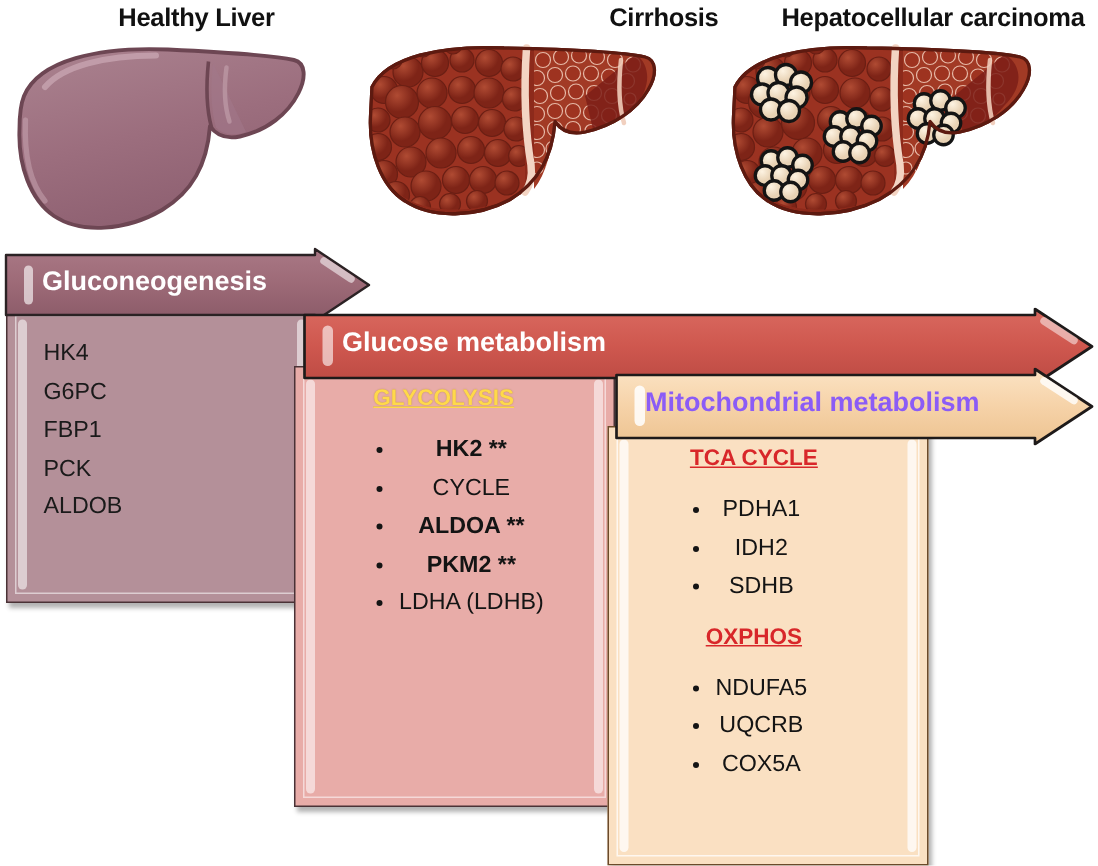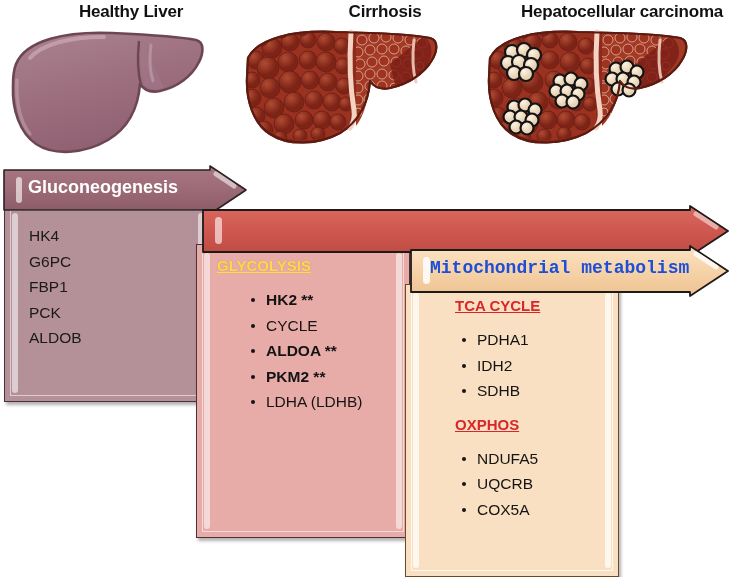--- a/index.html
+++ b/index.html
@@ -54,29 +54,29 @@
   ul.genes{margin:12px;padding:0 0 0 20px;list-style:none;}
   ul.genes li{
     font-size:15.5px;color:#141414;line-height:25.5px;white-space:nowrap;
     position:relative;padding-left:17px;
   }
   ul.genes li::before{
     content:"";position:absolute;left:2px;top:11px;
     width:4px;height:4px;border-radius:50%;background:#141414;
   }
   ul.genes li.b{font-weight:bold;}
-  .sec-block{margin-bottom:2px;}
+  .sec-block{margin-bottom:2px;text-align:center;}
 </style>
 </head>
 <body>
 
 <div class="stage">
 
   <div class="liver-title" style="left:0px;top:2px;width:220px;">Healthy Liver</div>
-  <div class="liver-title" style="left:254px;top:2px;width:220px;">Cirrhosis</div>
+  <div class="liver-title" style="left:238px;top:2px;width:220px;text-align:right;">Cirrhosis</div>
   <div class="liver-title" style="left:470px;top:2px;width:262px;">Hepatocellular carcinoma</div>
 
   <svg class="liver-art" style="left:4px;top:24px;" width="215" height="135" viewBox="0 0 215 135">
     <defs>
       <linearGradient id="hl" x1="0" y1="0" x2="0.4" y2="1">
         <stop offset="0%" stop-color="#ab8390"></stop>
         <stop offset="55%" stop-color="#9c6e7e"></stop>
         <stop offset="100%" stop-color="#8e6071"></stop>
       </linearGradient>
     </defs>
@@ -396,20 +396,21 @@
       <linearGradient id="gm" x1="0" y1="0" x2="0" y2="1">
         <stop offset="0%" stop-color="#d9695f"></stop>
         <stop offset="48%" stop-color="#cf584f"></stop>
         <stop offset="100%" stop-color="#bc4a43"></stop>
       </linearGradient>
     </defs>
     <path d="M3 5 H490 V1 L528 26 L490 51 V47 H3 Z" fill="url(#gm)" stroke="#1e1a1a" stroke-width="1.8" stroke-linejoin="round"></path>
     <rect x="15" y="12" width="7" height="27" rx="3.5" fill="rgba(255,255,255,.60)"></rect>
     <path d="M496 9 L516 22" stroke="rgba(255,255,255,.50)" stroke-width="5" stroke-linecap="round"></path>
   </svg>
+  <div class="banner-label" style="left:228px;top:218px;position:absolute;font-size:18px;color:#ffffff;">Glucose metabolism</div>
 
   <div class="panel" style="left:405px;top:284px;width:214px;height:293px;background:#fae0c2;border-color:#6b4a2a;">
     <div class="panel-inner" style="border-color:rgba(255,255,255,.75);"></div>
     <div class="edge-l" style="background:rgba(255,255,255,.75);"></div>
     <div class="edge-r" style="background:rgba(255,255,255,.75);"></div>
 
     <div style="position:absolute;left:22px;top:12px;">
       <div class="sec-block">
         <span class="sec-head tca">TCA CYCLE</span>
         <ul class="genes">
@@ -434,15 +435,15 @@
       <linearGradient id="mm" x1="0" y1="0" x2="0" y2="1">
         <stop offset="0%" stop-color="#fbe3c4"></stop>
         <stop offset="48%" stop-color="#f6d3a9"></stop>
         <stop offset="100%" stop-color="#edc391"></stop>
       </linearGradient>
     </defs>
     <path d="M3 5 H282 V1 L320 26 L282 51 V47 H3 Z" fill="url(#mm)" stroke="#1e1a1a" stroke-width="1.8" stroke-linejoin="round"></path>
     <rect x="15" y="12" width="7" height="27" rx="3.5" fill="rgba(255,255,255,.85)"></rect>
     <path d="M288 9 L308 22" stroke="rgba(255,255,255,.80)" stroke-width="5" stroke-linecap="round"></path>
   </svg>
-  <div class="banner-label" style="left:430px;top:258px;position:absolute;font-size:18px;color:#1d4ed8;font-family:Liberation Mono, monospace;">Mitochondrial metabolism</div>
+  <div class="banner-label" style="left:430px;top:258px;position:absolute;font-size:18px;color:#8b5cf6;">Mitochondrial metabolism</div>
 
 </div>
 
 </body></html>

